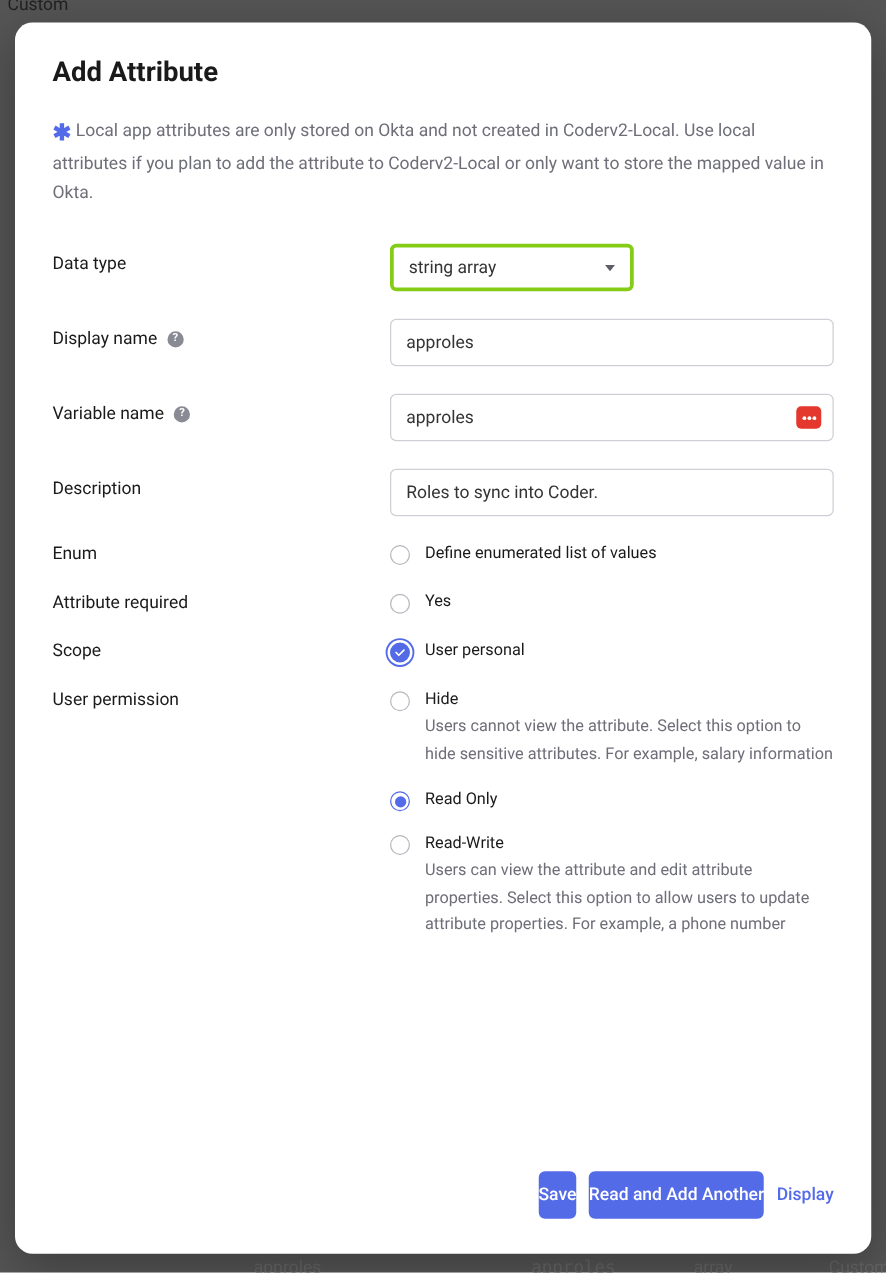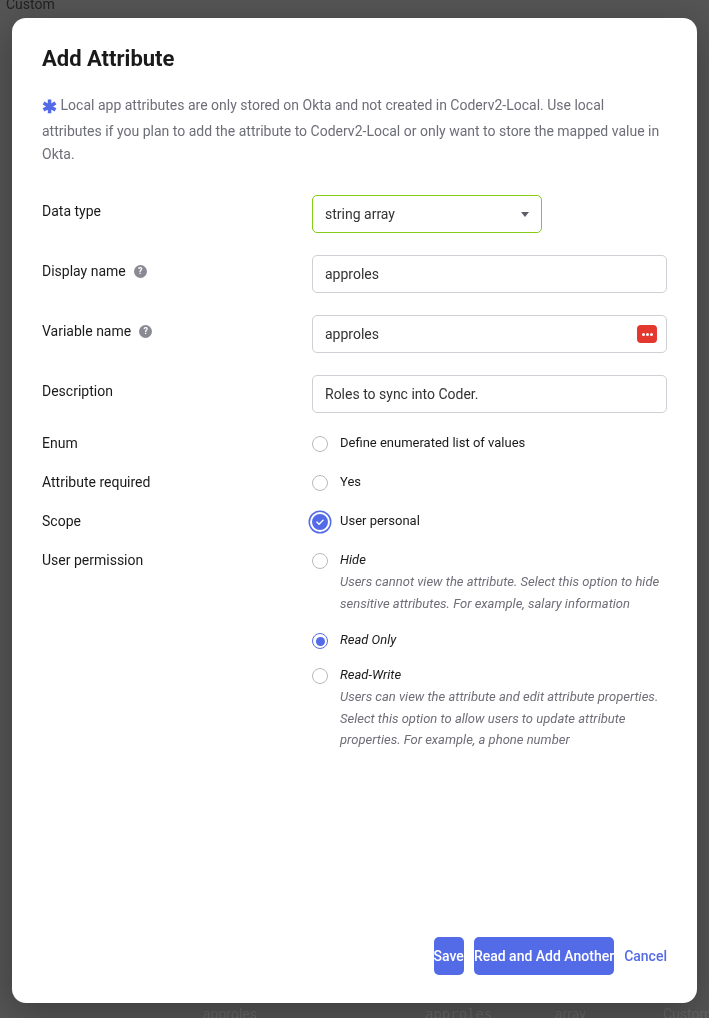--- a/index.html
+++ b/index.html
@@ -74,23 +74,23 @@
     font-size: 9px;
     font-weight: 700;
     display: inline-flex;
     align-items: center;
     justify-content: center;
   }
   .form-control {
     flex: 1;
   }
   .select {
-    width: 230px;
+    width: 195px;
     height: 38px;
-    border: 1px solid #84cc16;
+    border: 3px solid #84cc16;
     border-radius: 5px;
     padding: 0 12px;
     font-size: 14px;
     color: #333;
     display: flex;
     align-items: center;
     justify-content: space-between;
     background: #fff;
   }
   .caret {
@@ -166,21 +166,21 @@
     font-size: 13px;
   }
   .option-label {
     color: #1a1a1a;
   }
   .option-desc {
     color: #6e6e78;
     line-height: 1.65;
     margin-top: 4px;
   }
-  .radio-group .radio-row { margin-bottom: 18px; font-style: italic; }
+  .radio-group .radio-row { margin-bottom: 18px; }
   .radio-group .radio-row:last-child { margin-bottom: 0; }
   .footer {
     margin-top: auto;
     display: flex;
     justify-content: flex-end;
     align-items: center;
     gap: 10px;
     padding-top: 24px;
   }
   .btn {
@@ -321,16 +321,16 @@
           <div class="option-desc">Users can view the attribute and edit attribute properties. Select this option to allow users to update attribute properties. For example, a phone number</div>
         </div>
       </div>
 
     </div>
   </div>
 
   <div class="footer">
     <button class="btn btn-primary">Save</button>
     <button class="btn btn-primary">Read and Add Another</button>
-    <button class="btn btn-link">Cancel</button>
+    <button class="btn btn-link">Display</button>
   </div>
 
 </div>
 
 </body></html>

